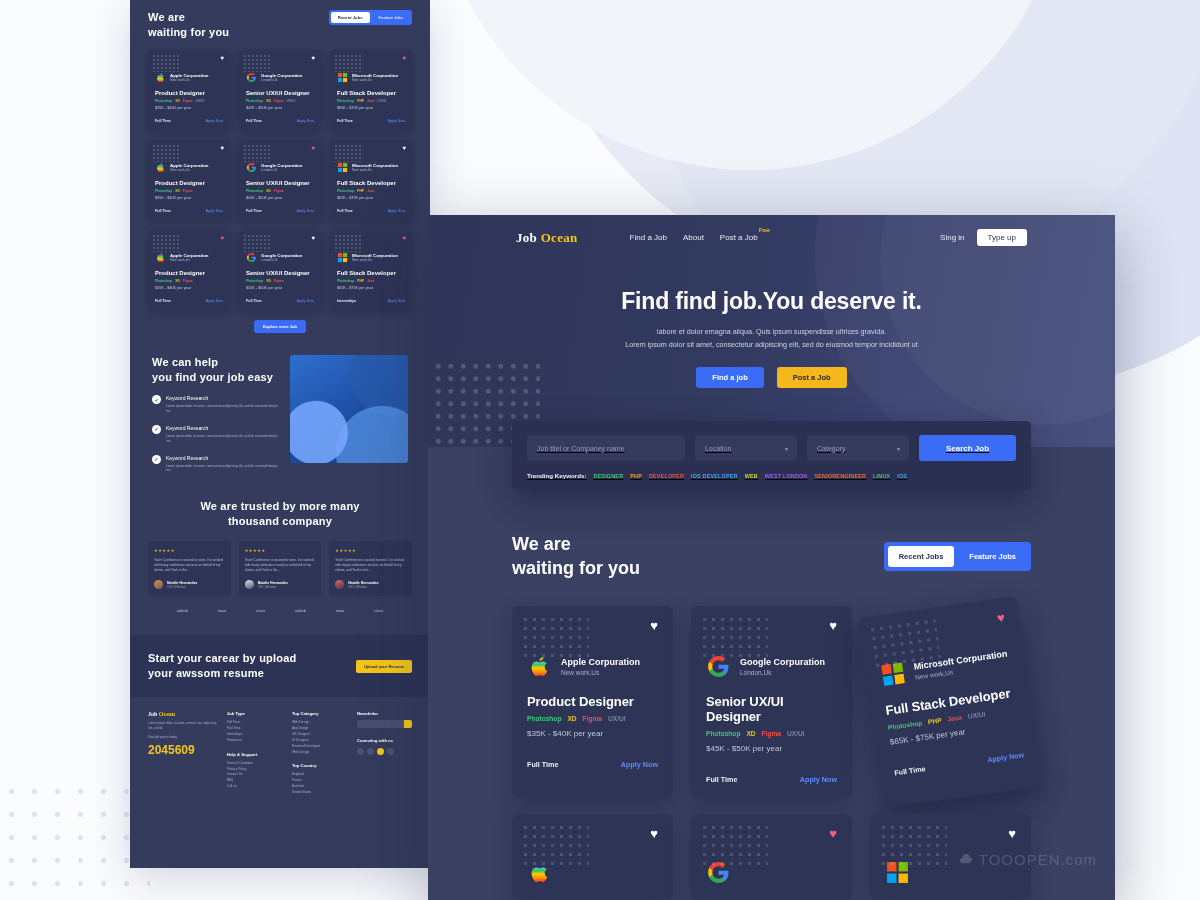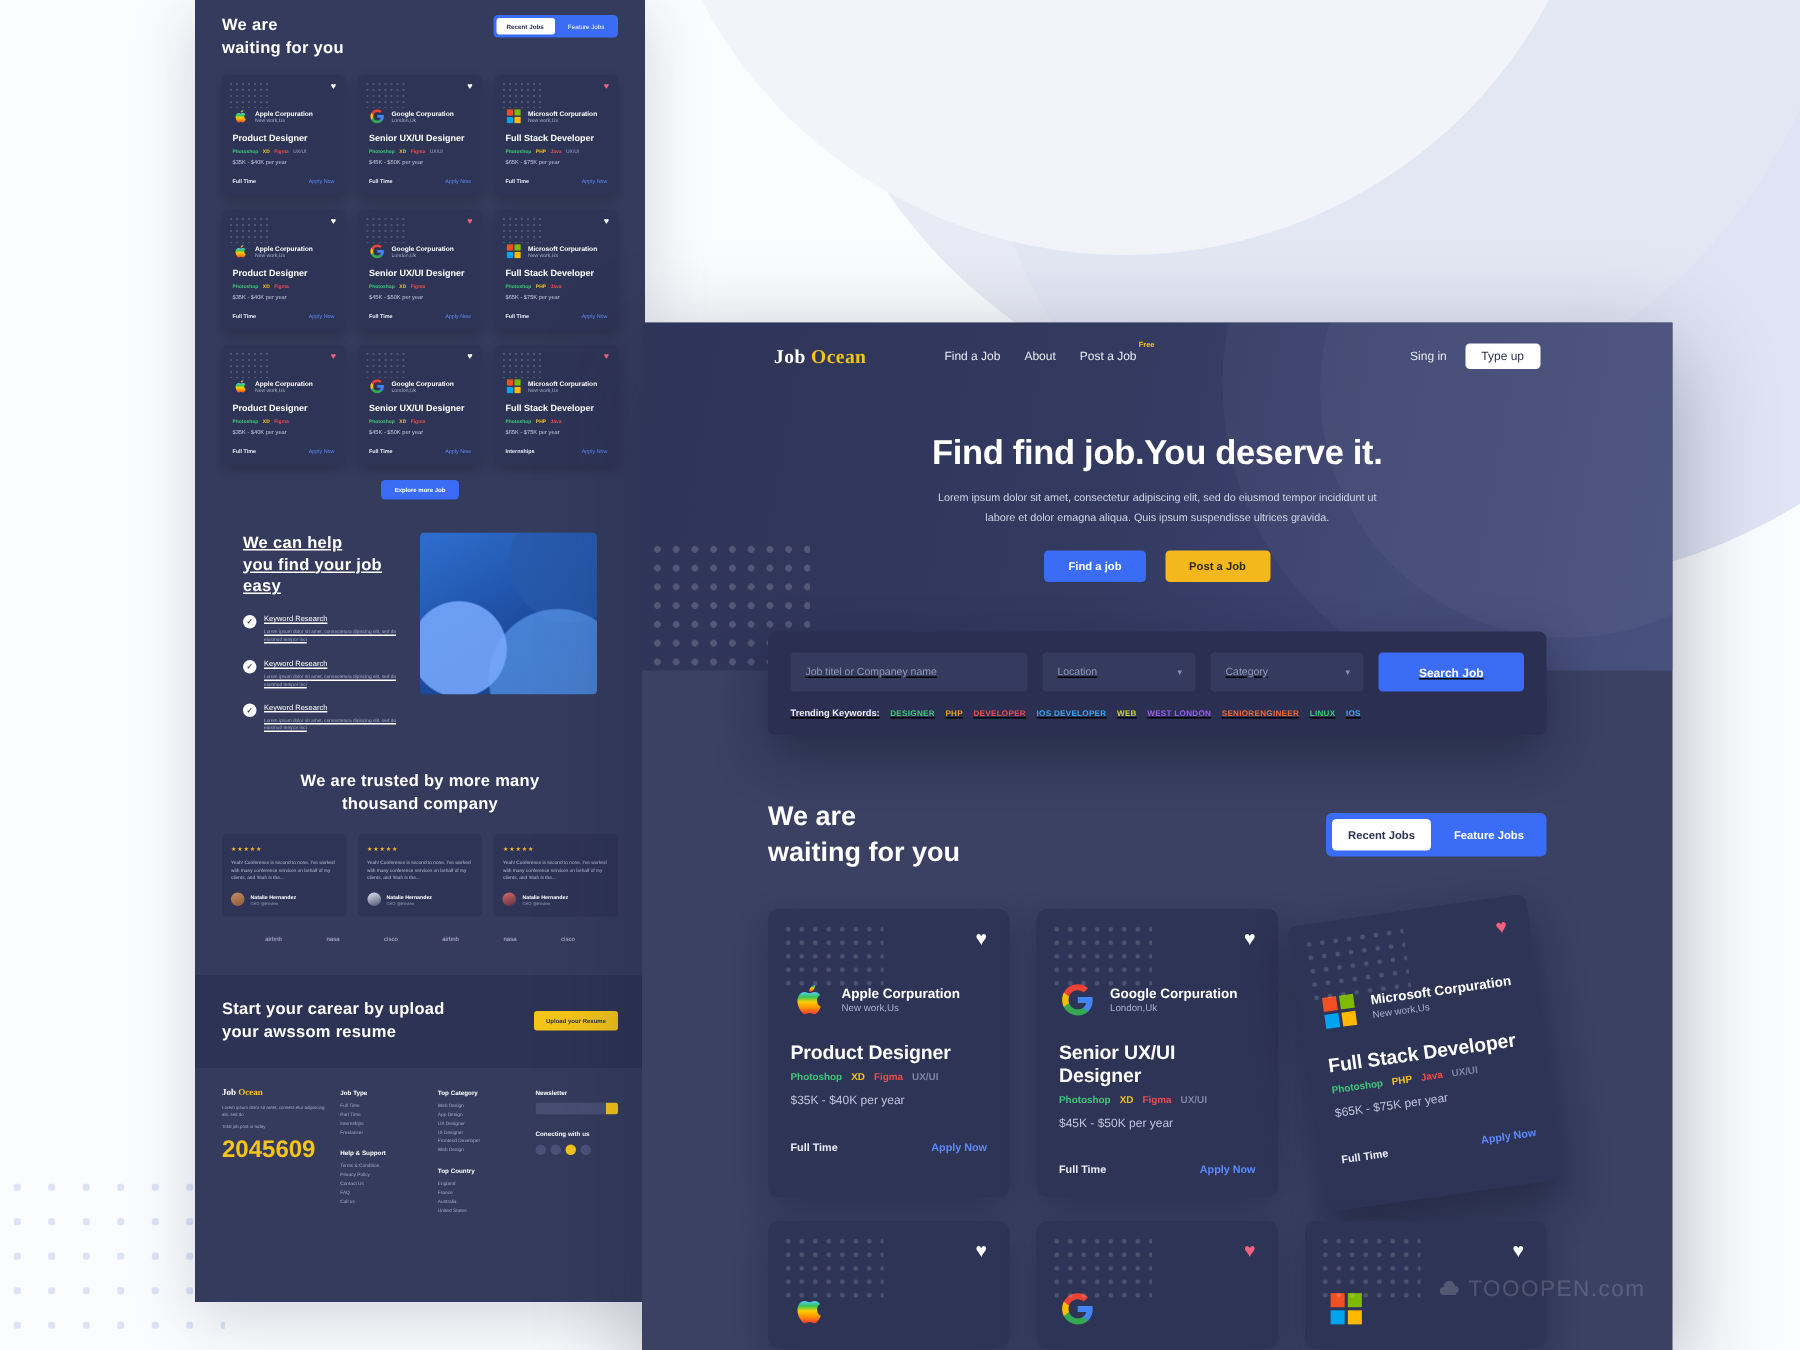--- a/index.html
+++ b/index.html
@@ -61,21 +61,21 @@
   .msal { font-size:3.8px; color:#c3c8e0; margin-top:3px; }
   .mfoot { display:flex; justify-content:space-between; margin-top:9px; font-size:3.6px; }
   .mfoot .ft { color:#e6e9f5; font-weight:700; } .mfoot .an { color:#5c8bff; }
 
   .mock-explore { text-align:center; margin-top:10px; }
   .mock-explore span {
     display:inline-block; background:#3b6cf6; color:#fff; font-size:4px; font-weight:700;
     padding:4px 9px; border-radius:3px;
   }
 
-  .mock-help { display:flex; gap:12px; padding:22px 32px 0;text-decoration:underline; }
+  .mock-help { display:flex; gap:12px; padding:22px 22px 0; }
   .mock-help .left { flex:1; }
   .checkrow { display:flex; gap:5px; margin-top:11px; }
   .checkc {
     width:9px;height:9px;border-radius:50%;background:#fff;color:#343b5c;
     font-size:5px;display:flex;align-items:center;justify-content:center;flex:0 0 auto;font-weight:700;
   }
   .checkt { font-size:5px; }
   .checkp { font-size:3.2px; color:#a9afcc; margin-top:3px; line-height:1.5; }
   .help-img {
     width:118px; height:108px; border-radius:3px; flex:0 0 auto;
@@ -100,21 +100,21 @@
 
   .mock-cta { background:#2c3354; margin-top:22px; padding:16px 18px; display:flex; justify-content:space-between; align-items:center; }
   .cta-btn { background:#f5c518; color:#2a3050; font-size:4px; font-weight:700; padding:4px 8px; border-radius:2px; }
 
   .mock-footer { display:flex; gap:10px; padding:14px 18px 0; }
   .fcol { flex:1; }
   .fcol.w1 { flex:1.25; }
   .flogo { font-family:"Liberation Serif", serif; font-size:6px; font-weight:700; }
   .flogo i { color:#f5c518; font-style:normal; }
   .fsmall { font-size:3px; color:#a6accb; line-height:1.6; margin-top:4px; }
-  .fnum { font-size:16px; font-weight:700; color:#f5c518; margin-top:4px; }
+  .fnum { font-size:12px; font-weight:700; color:#f5c518; margin-top:4px; }
   .fh { font-size:4.2px; font-weight:700; margin-bottom:4px; }
   .fli { font-size:3.2px; color:#a6accb; line-height:1.85; }
   .fnews { display:flex; margin-top:4px; border-radius:2px; overflow:hidden; }
   .fnews .inp { flex:1; background:#484f73; height:8px; }
   .fnews .go { width:8px; background:#f5c518; }
   .fsoc { display:flex; gap:3px; margin-top:5px; }
   .fsoc i { width:7px;height:7px;border-radius:50%;background:#4b5279;display:block; }
   .fsoc i.y { background:#f5c518; }
 
   
@@ -656,22 +656,22 @@
           </a>
         </div>
         <div class="nav-right">
           <span class="sing-in">Sing in</span>
           <span class="sing-up">Type up</span>
         </div>
       </div>
 
       <div class="hero-title">Find find job.You deserve it.</div>
       <div class="hero-sub">
+        <div>labore et dolor emagna aliqua. Quis ipsum suspendisse ultrices gravida.</div>
         <div>Lorem ipsum dolor sit amet, consectetur adipiscing elit, sed do eiusmod tempor incididunt ut</div>
-        <div>labore et dolor emagna aliqua. Quis ipsum suspendisse ultrices gravida.</div>
       </div>
       <div class="hero-btns">
         <button class="btn btn-blue">Find a job</button>
         <button class="btn btn-yellow">Post a Job</button>
       </div>
     </div>
 
     <div class="search-wrap">
       <div class="search-panel">
         <div class="search-row">

